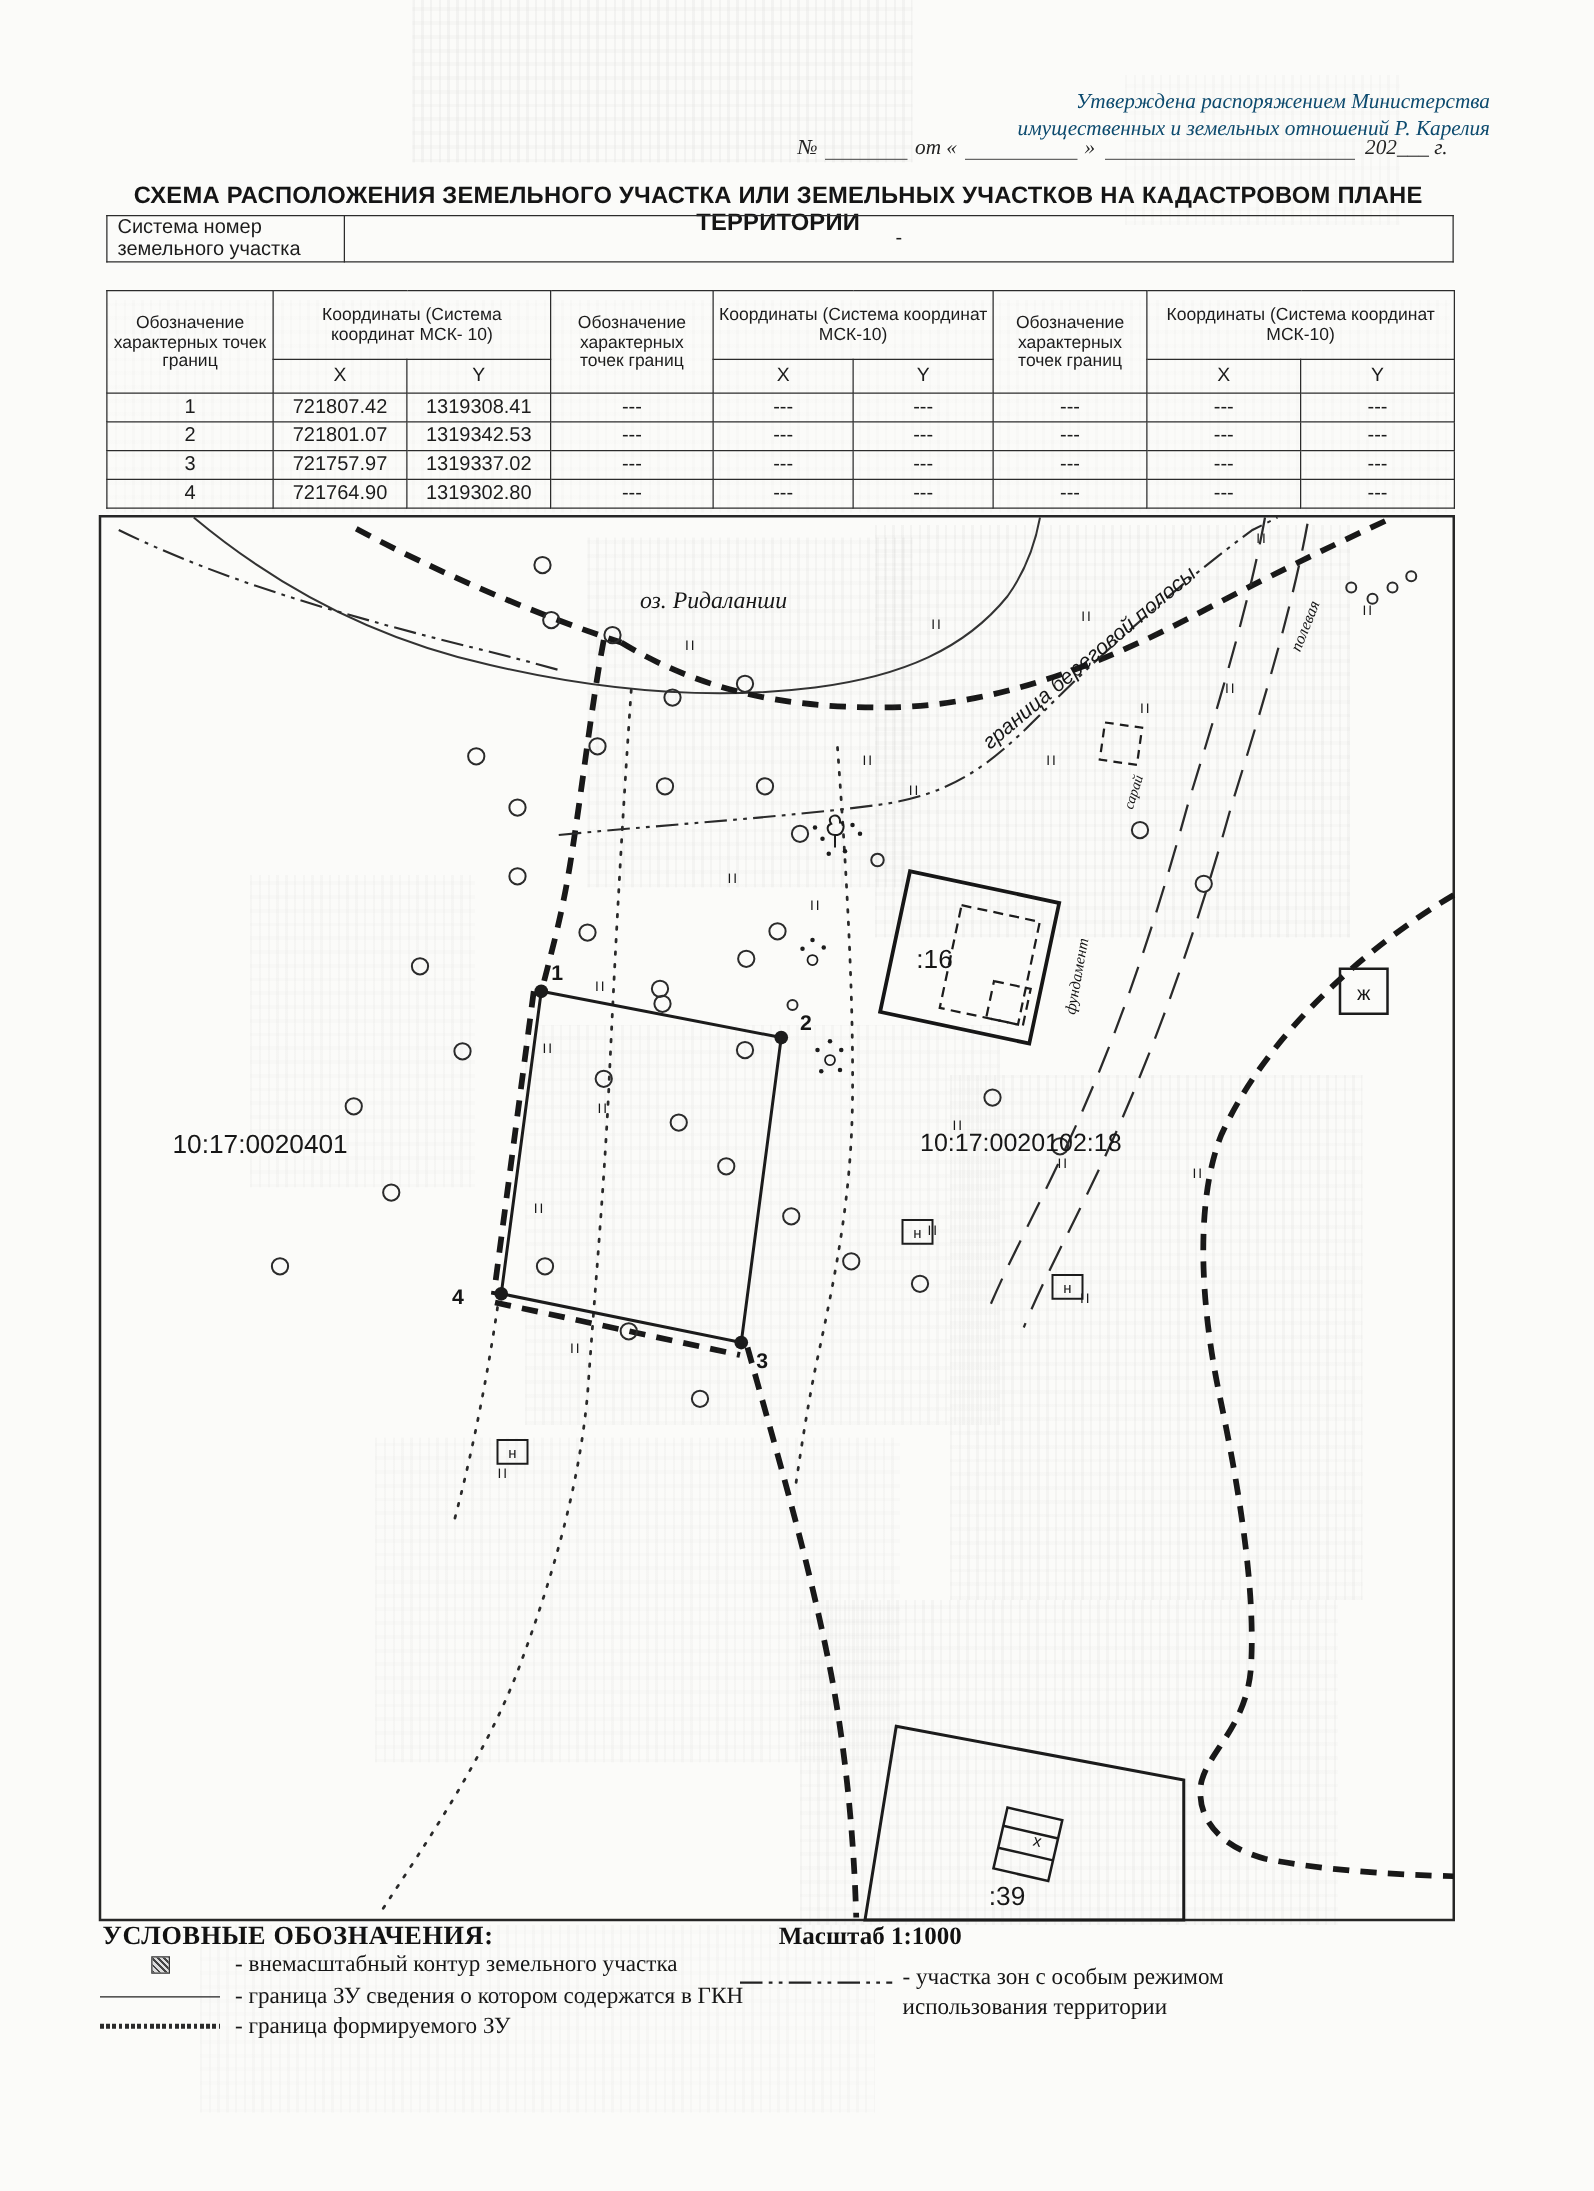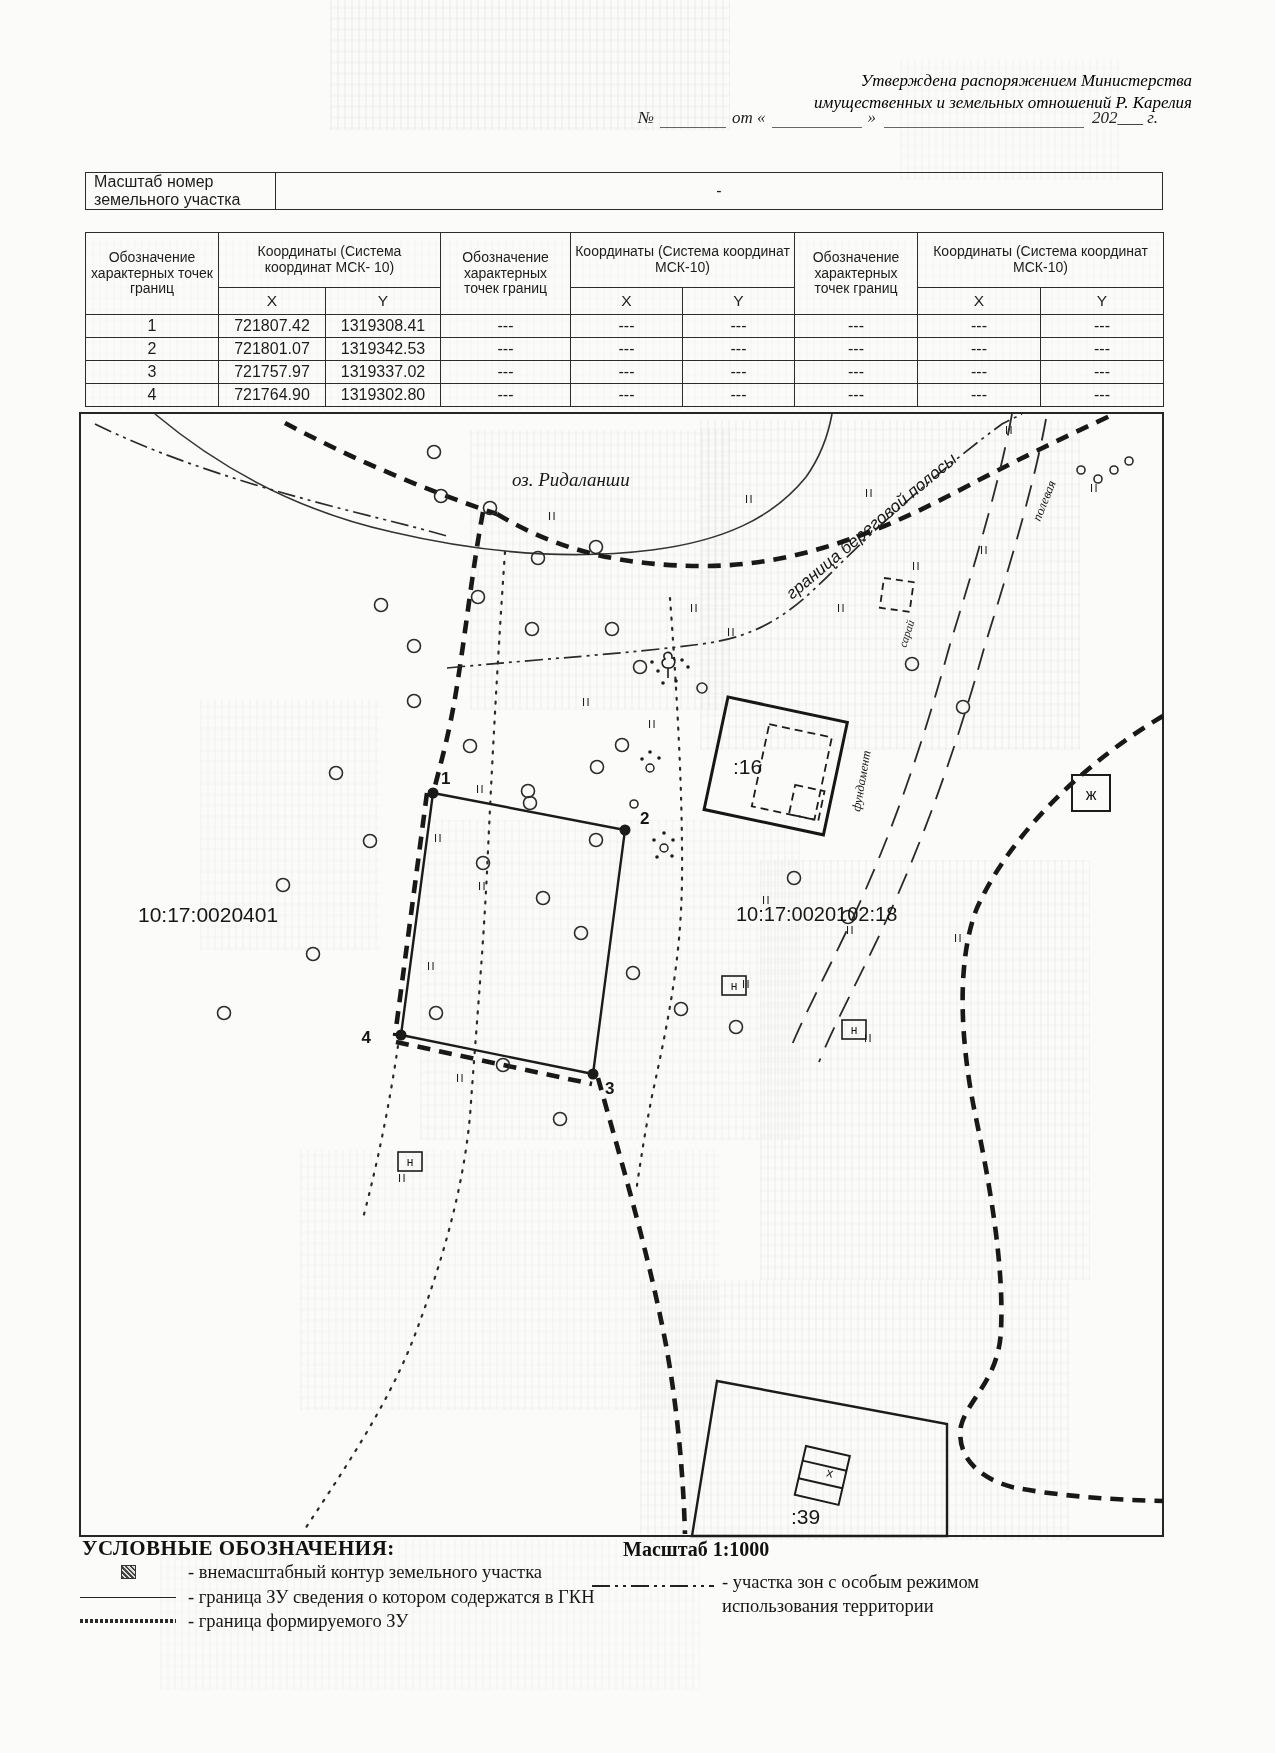--- a/index.html
+++ b/index.html
@@ -2,21 +2,21 @@
 <html><head>
 <meta charset="utf-8">
 <style>
   html,body{margin:0;padding:0;background:#e8e8e6;}
   .page{position:relative;width:1275px;height:1753px;background:#fbfbf9;overflow:hidden;
         font-family:"Liberation Sans",sans-serif;color:#1c1c1c;}
   .noise{position:absolute;pointer-events:none;z-index:5;
     background:repeating-linear-gradient(90deg, rgba(70,70,70,0.08) 0 2px, rgba(0,0,0,0) 2px 7px),
                repeating-linear-gradient(0deg, rgba(90,90,90,0.05) 0 3px, rgba(0,0,0,0) 3px 11px);}
   .approval{position:absolute;top:70px;right:83px;text-align:right;
-    font-family:"Liberation Serif",serif;font-style:italic;font-size:17px;line-height:1.3;color:#000000;}
+    font-family:"Liberation Serif",serif;font-style:italic;font-size:17px;line-height:1.3;color:#0c4a6e;}
   .number-line{position:absolute;top:108px;left:638px;width:558px;display:flex;align-items:flex-end;
     font-family:"Liberation Serif",serif;font-style:italic;font-size:17px;color:#222;}
   .blank{display:inline-block;border-bottom:1.2px solid #666;height:15px;}
   .doc-title{position:absolute;top:146px;left:80px;width:1085px;text-align:center;
     font-weight:bold;font-size:19px;letter-spacing:.2px;color:#151515;}
   table{border-collapse:collapse;table-layout:fixed;position:absolute;background:transparent;z-index:2;}
   td{border:1.6px solid #2c2c2c;font-size:16px;color:#1c1c1c;padding:0 4px;overflow:hidden;}
   .info-table{left:85px;top:172px;width:1078px;}
   .info-table td{height:28px;}
   .info-table .lbl{text-align:left;padding-left:8px;}
@@ -73,29 +73,30 @@
   <div class="number-line">
     <span>№</span>
     <span class="blank" style="width:66px;margin:0 6px;"></span>
     <span>от «</span>
     <span class="blank" style="width:90px;margin:0 6px;"></span>
     <span>»</span>
     <span class="blank" style="width:200px;margin:0 8px;"></span>
     <span>202___ г.</span>
   </div>
 
+  <div class="doc-title">СХЕМА РАСПОЛОЖЕНИЯ ЗЕМЕЛЬНОГО УЧАСТКА ИЛИ ЗЕМЕЛЬНЫХ УЧАСТКОВ НА КАДАСТРОВОМ ПЛАНЕ ТЕРРИТОРИИ</div>
 
   <table class="info-table">
     <colgroup>
         <col style="width:190px">
         <col>
       </colgroup>
     <tbody>
         <tr>
-      <td class="lbl">Масштаб номер земельного участка</td>
+      <td class="lbl">Система номер земельного участка</td>
       <td class="val">-</td>
     </tr>
   </tbody>
     </table>
 
   <table class="coords-table">
     <colgroup>
       <col style="width:133px">
         <col style="width:107px">
         <col style="width:115px">

